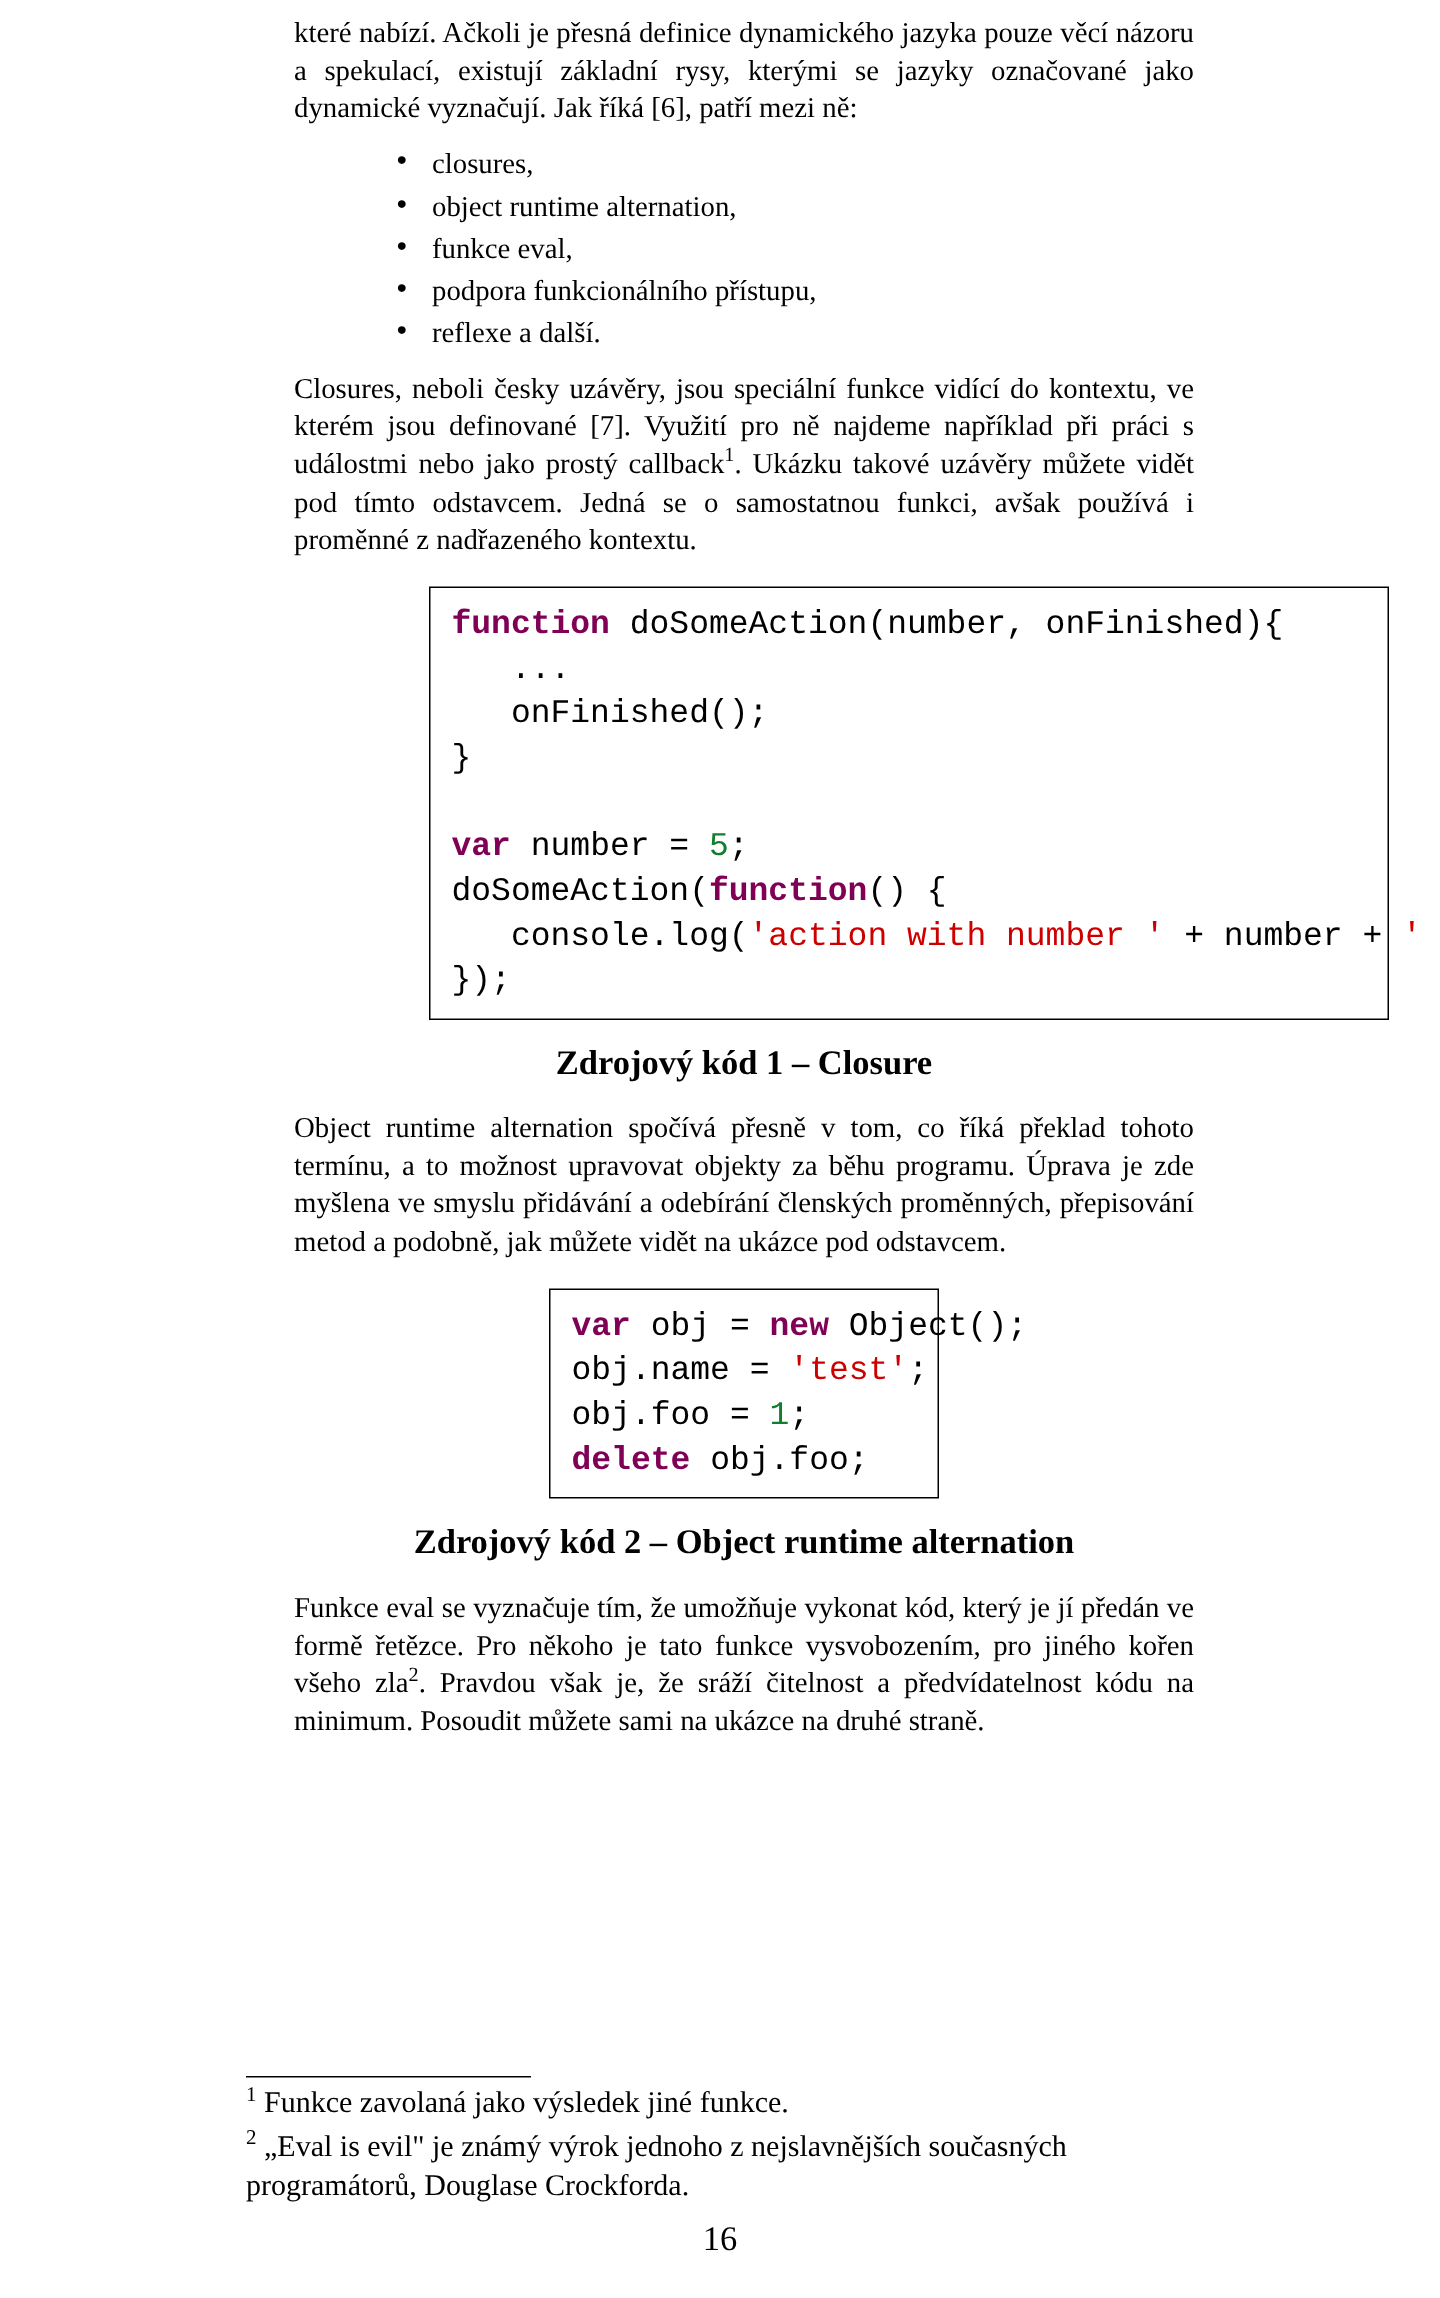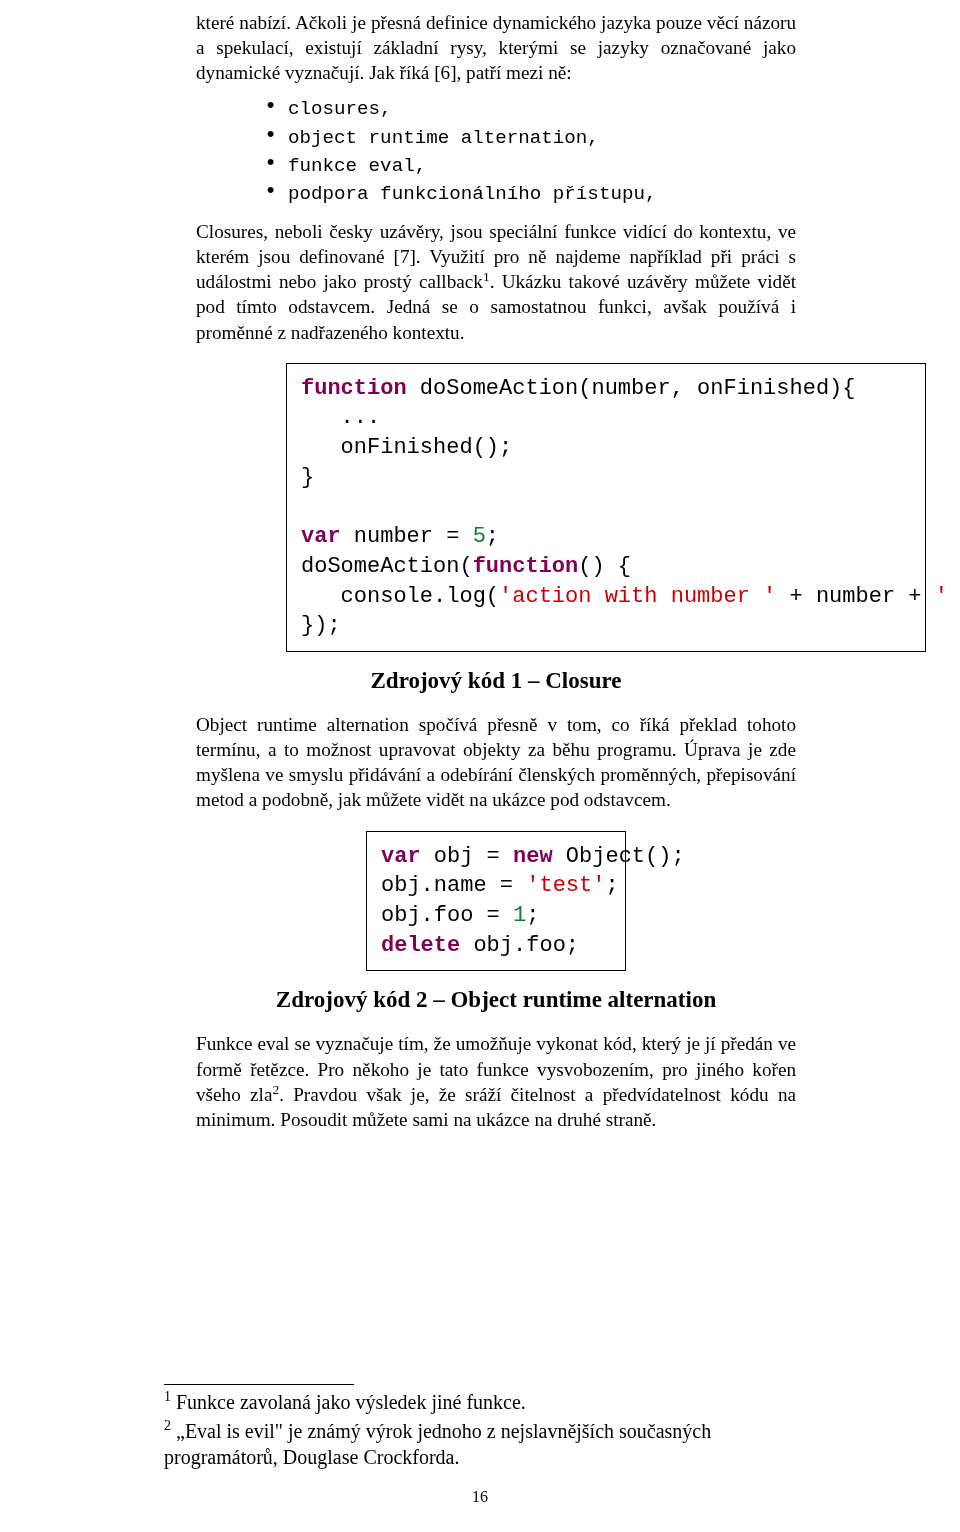--- a/index.html
+++ b/index.html
@@ -26,21 +26,20 @@
   }
   ul.bulleted {
     margin: 12px 0 12px 0;
     padding-left: 72px;
     list-style: none;
   }
   ul.bulleted li {
     position: relative;
     padding-left: 20px;
     margin: 3px 0;
-    font-family: Liberation Mono, monospace;
   }
   ul.bulleted li::before {
     content: "•";
     position: absolute;
     left: -4px;
     top: -1px;
     font-size: 22px;
     line-height: 1;
   }
   .codebox {
@@ -79,37 +78,38 @@
     border-top: 1px solid #000;
     margin: 0 0 4px 0;
   }
   .footnotes .fn { margin: 2px 0; }
   .pagenum {
     position: absolute;
     bottom: 24px;
     width: 100%;
     left: 0;
     text-align: center;
-    font-size: 16px;
+    font-size: 23px;
   }
   p { margin: 0 0 2px 0; }
   .block { margin-bottom: 10px; }
 </style>
 </head>
 <body>
 
 <div class="page">
 
   <p class="justify block">které nabízí. Ačkoli je přesná definice dynamického jazyka pouze věcí názoru a spekulací, existují základní rysy, kterými se jazyky označované jako dynamické vyznačují. Jak říká [6], patří mezi ně:</p>
 
   <ul class="bulleted">
     <li>closures,</li>
     <li>object runtime alternation,</li>
     <li>funkce eval,</li>
     <li>podpora funkcionálního přístupu,</li>
+    <li>reflexe a další.</li>
   </ul>
 
   <p class="justify block">
     <span>Closures, neboli česky uzávěry, jsou speciální funkce vidící do kontextu, ve kterém jsou definované [7]. Využití pro ně najdeme například při práci s událostmi nebo jako prostý callback</span><span class="sup">1</span><span>. Ukázku takové uzávěry můžete vidět pod tímto odstavcem. Jedná se o samostatnou funkci, avšak používá i proměnné z nadřazeného kontextu.</span>
   </p>
 
   <div class="codebox codebox1"><span class="kw">function</span><span> doSomeAction(number, onFinished){</span>
 <span>   ...</span>
 <span>   onFinished();</span>
 <span>}</span>

